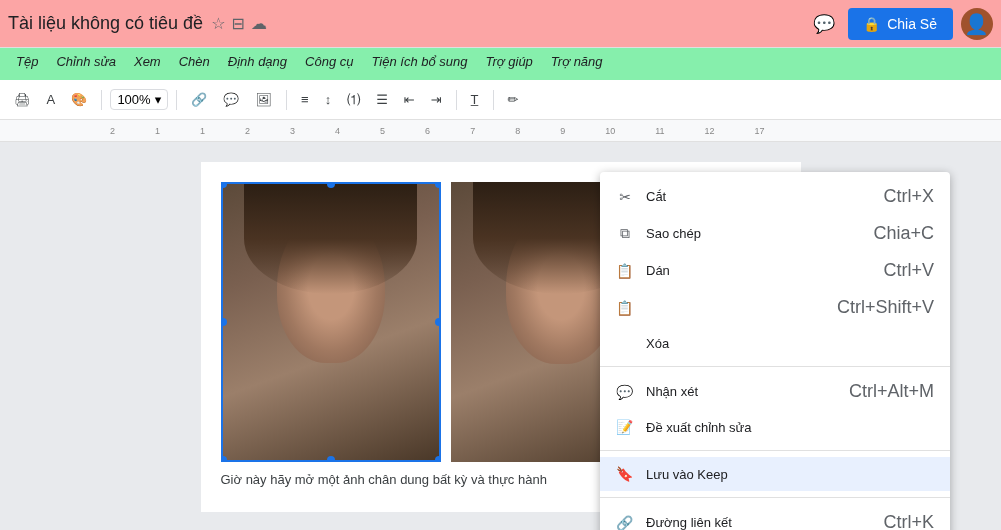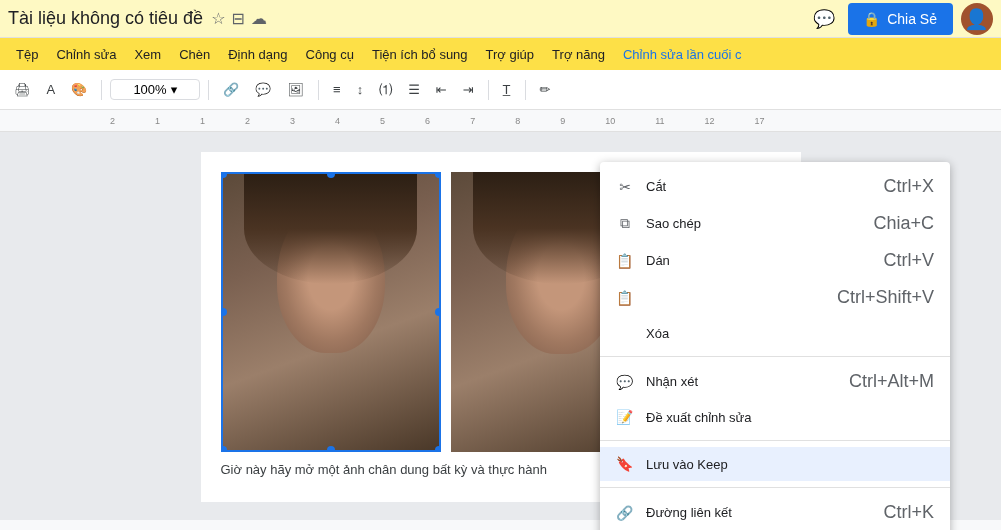--- a/index.html
+++ b/index.html
@@ -1,61 +1,62 @@
 <!DOCTYPE html>
 <html><head>
   <meta charset="utf-8">
   <style>
     * { margin: 0; padding: 0; box-sizing: border-box; }
     body { font-family: Arial, sans-serif; font-size: 13px; background: #f8f9fa; width: 1001px; height: 530px; overflow: hidden; position: relative; }
 
     
     .top-bar {
       display: flex; align-items: center; justify-content: space-between;
-      padding: 4px 8px; background: #fef9c3; height: 38px;
+      padding: 4px 8px; background: #fca5a5; height: 48px;
       border-bottom: 1px solid #e0e0e0;
     }
     .top-bar-left { display: flex; align-items: center; gap: 8px; }
     .title-icons { display: flex; gap: 6px; align-items: center; color: #5f6368; font-size: 16px; }
     .top-bar-right { display: flex; align-items: center; gap: 8px; }
     .comment-btn {
       background: none; border: none; cursor: pointer; color: #5f6368; font-size: 18px; padding: 4px;
     }
     .share-btn {
       background: #1a73e8; color: #fff; border: none; border-radius: 4px;
       padding: 8px 16px; font-size: 14px; cursor: pointer; display: flex; align-items: center; gap: 6px;
     }
     .avatar {
       width: 32px; height: 32px; border-radius: 50%; background: #a0522d;
       display: flex; align-items: center; justify-content: center; color: #fff; font-size: 14px; overflow: hidden;
     }
 
     
     .menu-bar {
-      display: flex; align-items: center; padding: 2px 8px; background: #fde047; height: 32px;
+      display: flex; align-items: flex-start; padding: 2px 8px; background: #86efac; height: 32px;
       gap: 2px;
+      font-style: italic;
     }
     .menu-item {
       padding: 4px 8px; border-radius: 4px; cursor: pointer; color: #202124; font-size: 13px;
     }
     .menu-item-highlight { color: #1a73e8; }
 
     
     .toolbar {
       display: flex; align-items: center; padding: 2px 8px; background: #fff; height: 40px;
       border-bottom: 1px solid #e0e0e0; gap: 4px;
     }
     .toolbar-btn {
       padding: 4px 6px; border-radius: 4px; cursor: pointer; color: #3c4043; font-size: 13px;
       display: flex; align-items: center; border: none; background: none;
     }
     .toolbar-separator { width: 1px; height: 20px; background: #dadce0; margin: 0 4px; }
     .zoom-control {
       display: flex; align-items: center; border: 1px solid #dadce0; border-radius: 4px;
-      padding: 2px 22px; font-size: 13px; cursor: pointer; gap: 4px;
+      padding: 2px 6px; font-size: 13px; cursor: pointer; gap: 4px;
     }
 
     
     .ruler {
       height: 22px; background: #f8f9fa; border-bottom: 1px solid #e0e0e0;
       display: flex; align-items: center; padding-left: 110px; font-size: 10px; color: #5f6368;
       overflow: hidden;
     }
 
     
@@ -152,21 +153,20 @@
 <div class="menu-bar">
   <div class="menu-item">Tệp</div>
   <div class="menu-item">Chỉnh sửa</div>
   <div class="menu-item">Xem</div>
   <div class="menu-item">Chèn</div>
   <div class="menu-item">Định dạng</div>
   <div class="menu-item">Công cụ</div>
   <div class="menu-item">Tiện ích bổ sung</div>
   <div class="menu-item">Trợ giúp</div>
   <div class="menu-item">Trợ năng</div>
-  <div class="menu-item menu-item-highlight">Chỉnh sửa lần cuối c</div>
 </div>
 
 <div class="toolbar">
   <button class="toolbar-btn">🖨</button>
   <button class="toolbar-btn">A</button>
   <button class="toolbar-btn">🎨</button>
   <div class="toolbar-separator"></div>
   <div class="zoom-control">
     <span>100%</span>
     <span>▾</span>

